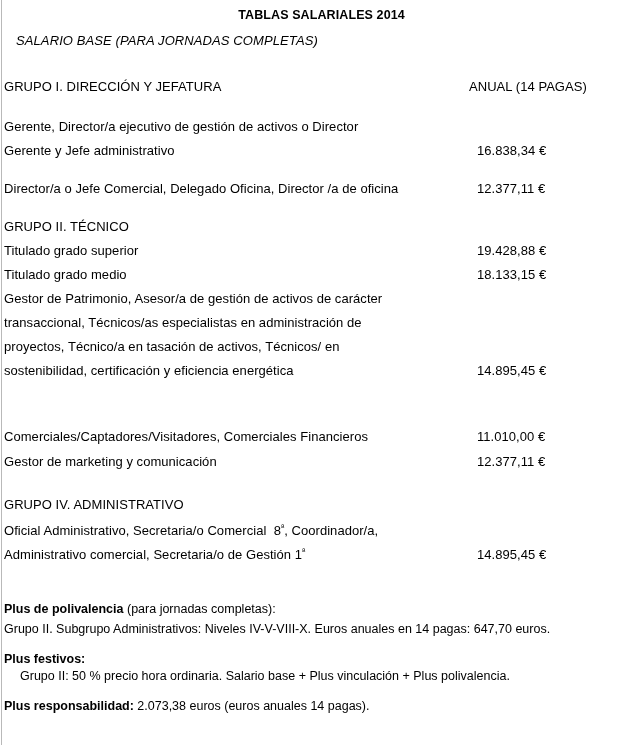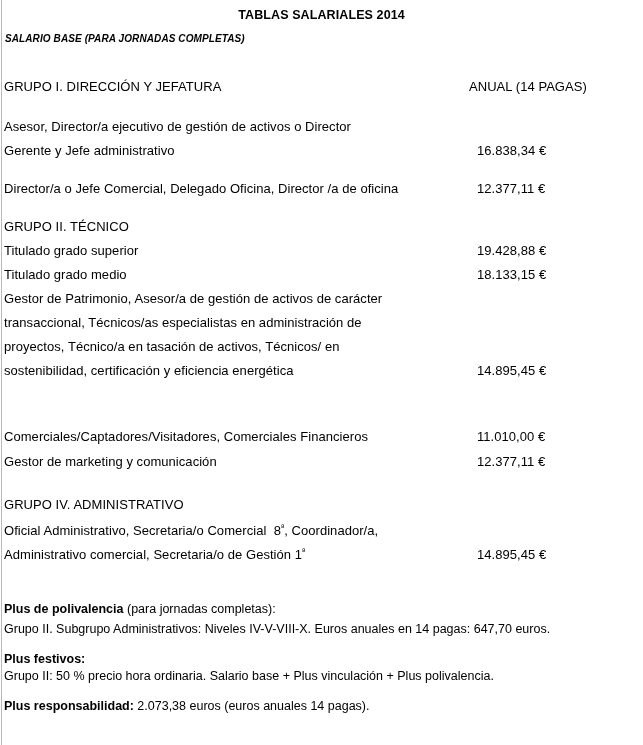--- a/index.html
+++ b/index.html
@@ -42,26 +42,25 @@
     top: 8px;
     width: 643px;
     text-align: center;
     font-size: 12.5px;
     font-weight: bold;
     letter-spacing: 0.1px;
   }
 
   .subtitle {
     position: absolute;
-    left: 5px;
+    left: 16px;
     top: 33px;
-    font-size: 10px;
+    font-size: 13px;
     font-style: italic;
     letter-spacing: 0.1px;
-    font-weight: bold;
   }
 
   
   .line {
     position: absolute;
     font-size: 13px;
     white-space: pre;
     letter-spacing: 0.05px;
   }
   .lbl { left: 4px; }
@@ -90,21 +89,21 @@
 
 <div class="page">
 
   <div class="doc-title">TABLAS SALARIALES 2014</div>
 
   <div class="subtitle">SALARIO BASE (PARA JORNADAS COMPLETAS)</div>
 
   <div class="line lbl" style="top:79px;">GRUPO I. DIRECCIÓN Y JEFATURA</div>
   <div class="line colhead" style="top:79px;margin-left:19px;">ANUAL (14 PAGAS)</div>
 
-  <div class="line lbl" style="top:119px;">Asesor, Director/a ejecutivo de gestión de activos o Director</div>
+  <div class="line lbl" style="top:119px;">Gerente, Director/a ejecutivo de gestión de activos o Director</div>
   <div class="line lbl" style="top:143px;">Gerente y Jefe administrativo</div>
   <div class="line amt" style="top:143px;">16.838,34 €</div>
 
   <div class="line lbl" style="top:181px;">Director/a o Jefe Comercial, Delegado Oficina, Director /a de oficina</div>
   <div class="line amt" style="top:181px;">12.377,11 €</div>
 
   <div class="line lbl" style="top:219px;">GRUPO II. TÉCNICO</div>
 
   <div class="line lbl" style="top:243px;">Titulado grado superior</div>
   <div class="line amt" style="top:243px;">19.428,88 €</div>
@@ -131,17 +130,17 @@
 
   <div class="line lbl" style="top:547px;"><span>Administrativo comercial, Secretaria/o de Gestión 1</span><sup class="ord">ª</sup></div>
   <div class="line amt" style="top:547px;">14.895,45 €</div>
 
   <div class="note-line" style="top:602px;"><span class="bold">Plus de polivalencia</span><span> (para jornadas completas):</span></div>
 
   <div class="note-line" style="top:622px;">Grupo II. Subgrupo Administrativos: Niveles IV-V-VIII-X. Euros anuales en 14 pagas: 647,70 euros.</div>
 
   <div class="note-line bold" style="top:652px;">Plus festivos:</div>
 
-  <div class="note-line" style="top:669px;">Grupo II: 50 % precio hora ordinaria. Salario base + Plus vinculación + Plus polivalencia.</div>
+  <div class="note-line" style="top:669px;margin-left:16px;">Grupo II: 50 % precio hora ordinaria. Salario base + Plus vinculación + Plus polivalencia.</div>
 
   <div class="note-line" style="top:699px;"><span class="bold">Plus responsabilidad:</span><span> 2.073,38 euros (euros anuales 14 pagas).</span></div>
 
 </div>
 
 </body></html>

